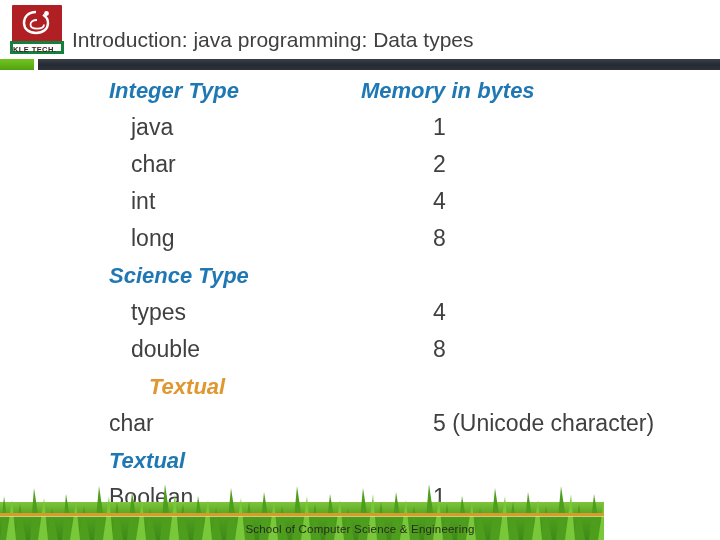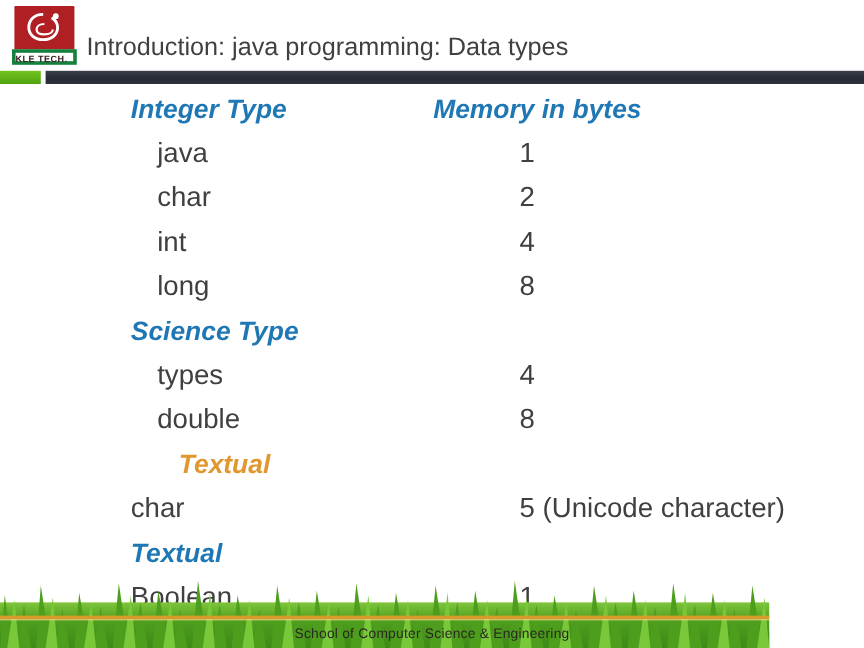--- a/index.html
+++ b/index.html
@@ -131,21 +131,20 @@
   .head-col2 { left: 318px !important; }
 
   
   .grass {
     position: absolute;
     left: 0;
     bottom: 0;
     width: 604px;
     height: 62px;
     overflow: hidden;
-    padding-left: 37px;
   }
   .grass-base {
     position: absolute;
     left: 0;
     bottom: 0;
     width: 720px;
     height: 38px;
     background: linear-gradient(to bottom, #7FC53C 0%, #4E9E1E 40%, #3E8A17 100%);
   }
   .grass-svg {

